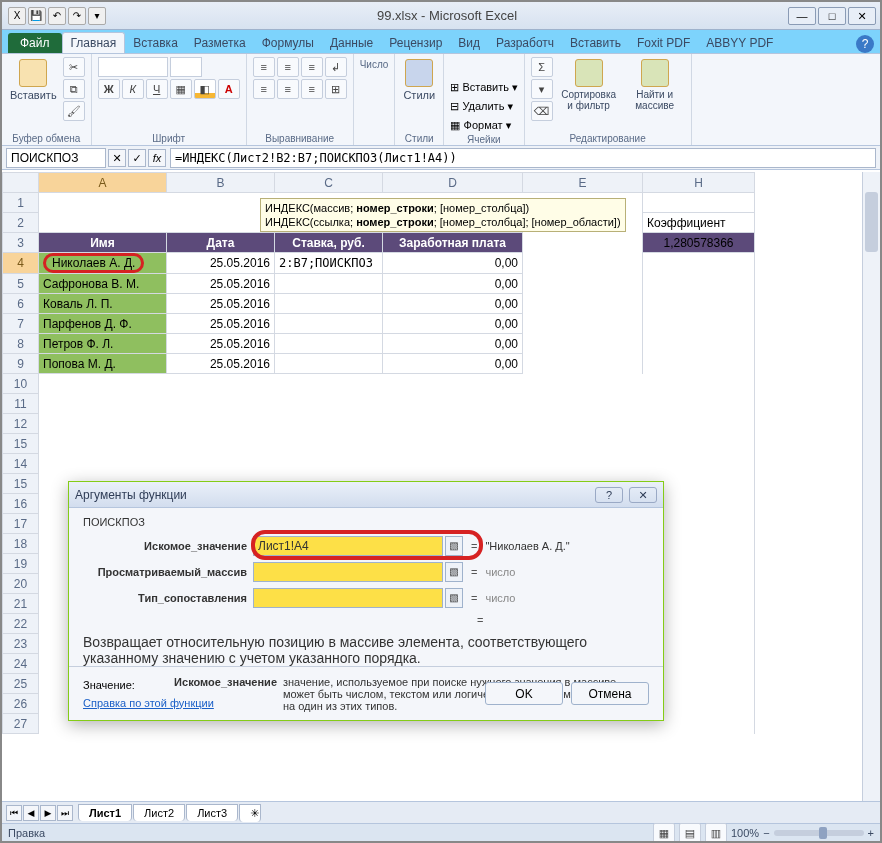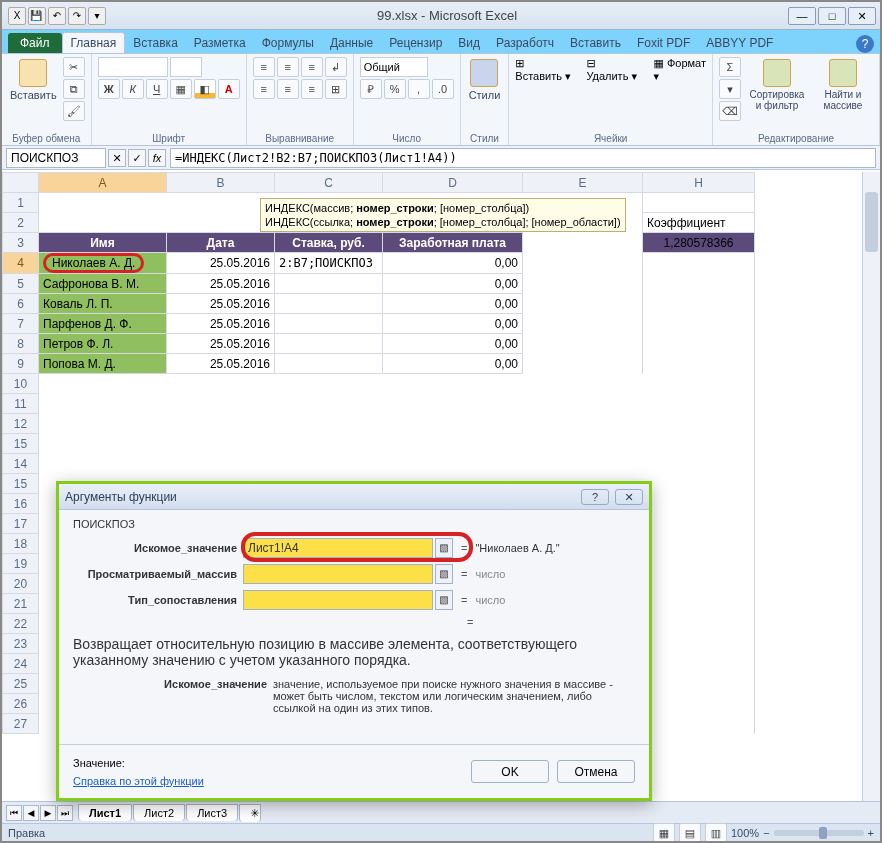--- a/index.html
+++ b/index.html
@@ -58,21 +58,21 @@
 .hdr-row td.cell { background: #5c4a7a; color: #fff; text-align: center; font-weight: bold; }
 .kcell { text-align: right; }
 .kval { background: #f7b733; }
 td.blank { border: none; border-right: 1px solid #d4d9e2; }
 .editing-cell { border: 1px dashed #4a8; font-family: Consolas, monospace; font-size: 11px; }
 
 
 .red-ring { border: 3px solid #d62222; border-radius: 10px; }
 
 
-.dialog { position: absolute; left: 54px; top: 479px; width: 596px; height: 320px; background: #f4f6fa; border: 3px solid #84cc16; box-shadow: 0 4px 16px rgba(0,0,0,0.3); z-index: 10; }
+.dialog { position: absolute; left: 66px; top: 479px; width: 596px; height: 240px; background: #f4f6fa; border: 1px solid #84cc16; box-shadow: 0 4px 16px rgba(0,0,0,0.3); z-index: 10; }
 .dlg-titlebar { height: 26px; background: linear-gradient(#eaf0f9,#d2ddee); border-bottom: 1px solid #b5c5dd; display: flex; align-items: center; padding: 0 6px; font-size: 12px; color: #2f3d57; }
 .dlg-titlebar .spacer { flex: 1; }
 .dlg-close { width: 28px; height: 16px; border: 1px solid #9aa9c5; border-radius: 3px; text-align: center; font-size: 11px; line-height: 14px; }
 .dlg-body { padding: 8px 14px; font-size: 11px; color: #333; }
 .dlg-fn { font-size: 11px; margin-bottom: 8px; }
 .arg-row { display: flex; align-items: center; margin-bottom: 6px; }
 .arg-label { width: 170px; text-align: right; padding-right: 6px; font-weight: bold; font-size: 11px; }
 .arg-input-wrap { position: relative; width: 210px; }
 .arg-input { width: 190px; height: 20px; border: 1px solid #9fb2cc; background: #fde047; padding-left: 4px; font-size: 12px; line-height: 18px; }
 .arg-ref-btn { position: absolute; right: 0; top: 0; width: 18px; height: 20px; border: 1px solid #9fb2cc; background: #eef2f8; font-size: 10px; text-align: center; line-height: 18px; }
@@ -179,37 +179,28 @@
       <div class="sc-row">
           <div class="sc">≡</div>
           <div class="sc">≡</div>
           <div class="sc">≡</div>
           <div class="sc">⊞</div>
         </div>
     </div>
     <div class="rgroup-label">Выравнивание</div>
   </div>
   <div class="rgroup">
-    <div class="rgroup-body" style="flex-direction:column;gap:2px;">
-      <div class="numfmt">Общий</div>
-      <div class="sc-row">
-          <div class="sc">₽</div>
-          <div class="sc">%</div>
-          <div class="sc">,</div>
-          <div class="sc">.0</div>
-        </div>
-    </div>
     <div class="rgroup-label">Число</div>
   </div>
   <div class="rgroup">
     <div class="bigbtn"><div class="ic" style="background:#c8d5ec"></div><span>Стили</span></div>
     <div class="rgroup-label">Стили</div>
   </div>
   <div class="rgroup">
-    <div class="rgroup-body" style="gap:13px;">
+    <div class="rgroup-body" style="flex-direction:column;gap:6px;margin-top:24px;">
       <div style="font-size:11px">⊞ <span>Вставить</span> ▾</div>
       <div style="font-size:11px">⊟ <span>Удалить</span> ▾</div>
       <div style="font-size:11px">▦ <span>Формат</span> ▾</div>
     </div>
     <div class="rgroup-label">Ячейки</div>
   </div>
   <div class="rgroup">
     <div class="rgroup-body">
       <div class="smallctrl">
         <div class="sc">Σ</div>

